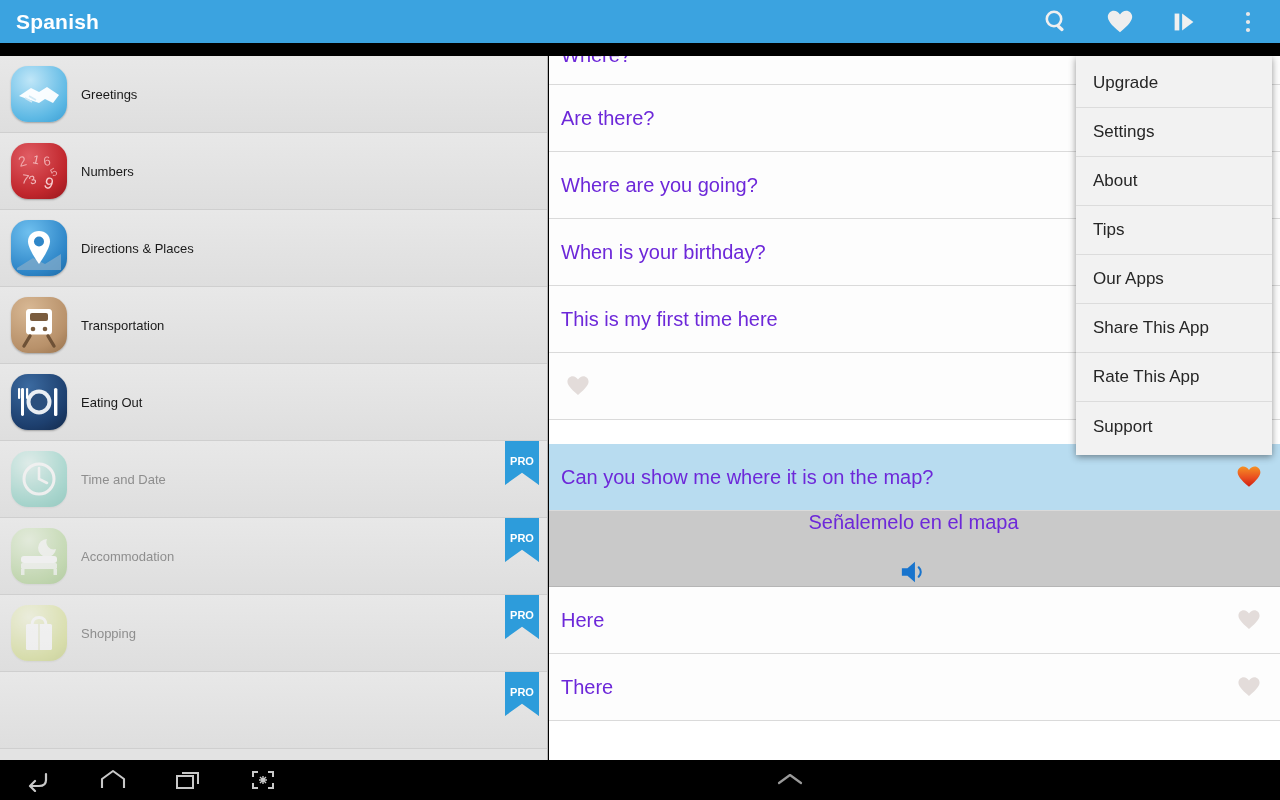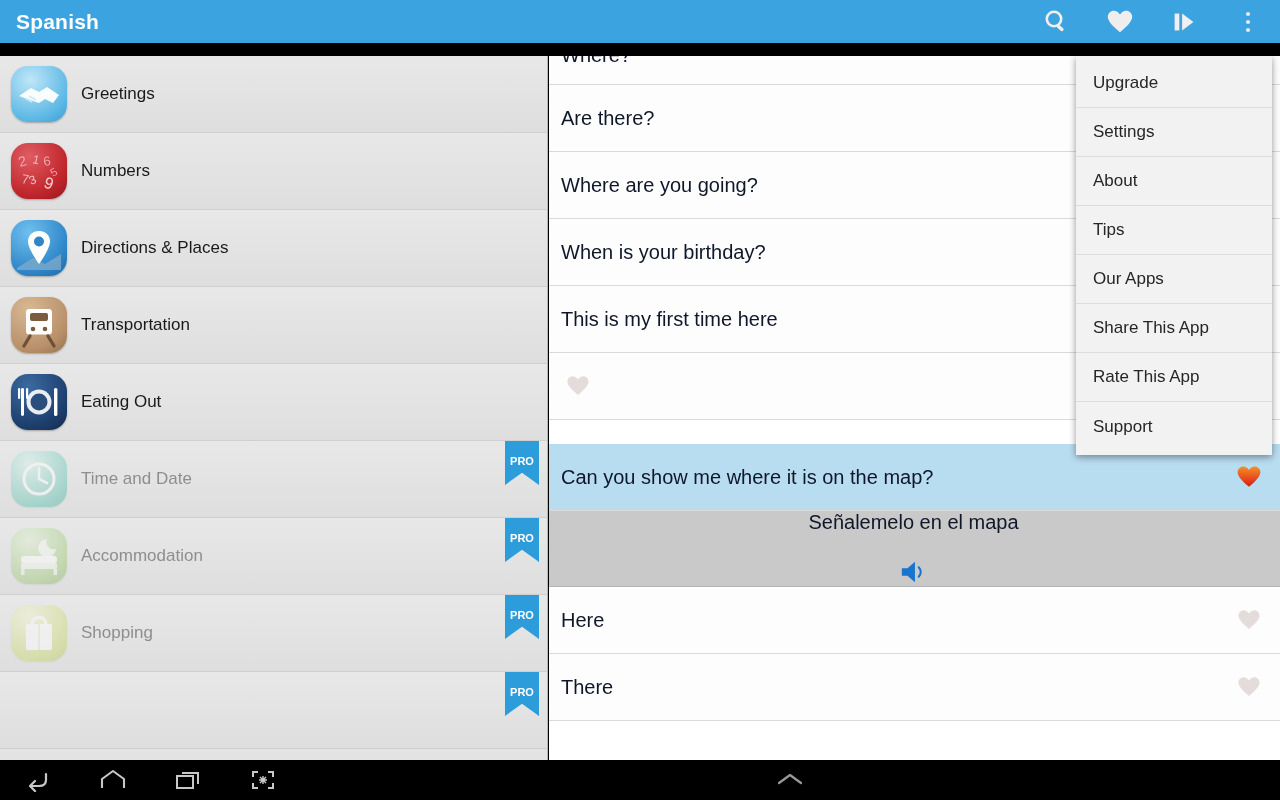--- a/index.html
+++ b/index.html
@@ -54,21 +54,21 @@
     width: 56px; height: 56px;
     margin-left: 11px; margin-right: 14px;
     border-radius: 17px;
     position: relative;
     flex: none;
     overflow: hidden;
     box-shadow: 0 1px 2px rgba(0,0,0,0.28);
   }
   .cat-icon.dim { opacity: 0.45; box-shadow: 0 1px 2px rgba(0,0,0,0.12); }
   .cat-label {
-    font-size: 17px;
+    font-size: 13px;
     color: #1a1a1a;
   }
   .cat-label.dim { color: #8e8e8e; }
 
   
   .pro {
     position: absolute; right: 8px; top: 0;
     width: 34px; height: 44px;
     background: #2d9cdb;
     color: #fff;
@@ -93,21 +93,21 @@
     height: 67px;
     display: flex; align-items: center;
     border-bottom: 1px solid #dadada;
     background: #fdfdfd;
     padding-left: 12px; padding-right: 14px;
   }
   .ph-row.clipped { height: 29px; align-items: flex-start; overflow: hidden; }
   .ph-row.clipped .ph-text { margin-top: -12px; }
   .ph-text {
     font-size: 20px;
-    color: #0f172a;
+    color: #6d28d9;
     flex: 1;
   }
   .ph-row.selected { background: #b8dcf0; height: 67px; margin-top: 24px; }
   .ph-row.translation {
     background: #c9c9c9;
     height: 76px;
     border-bottom: 1px solid #b5b5b5;
     flex-direction: column;
   }
   .ph-right { width: 34px; display: flex; justify-content: center; align-items: center; flex: none; }

